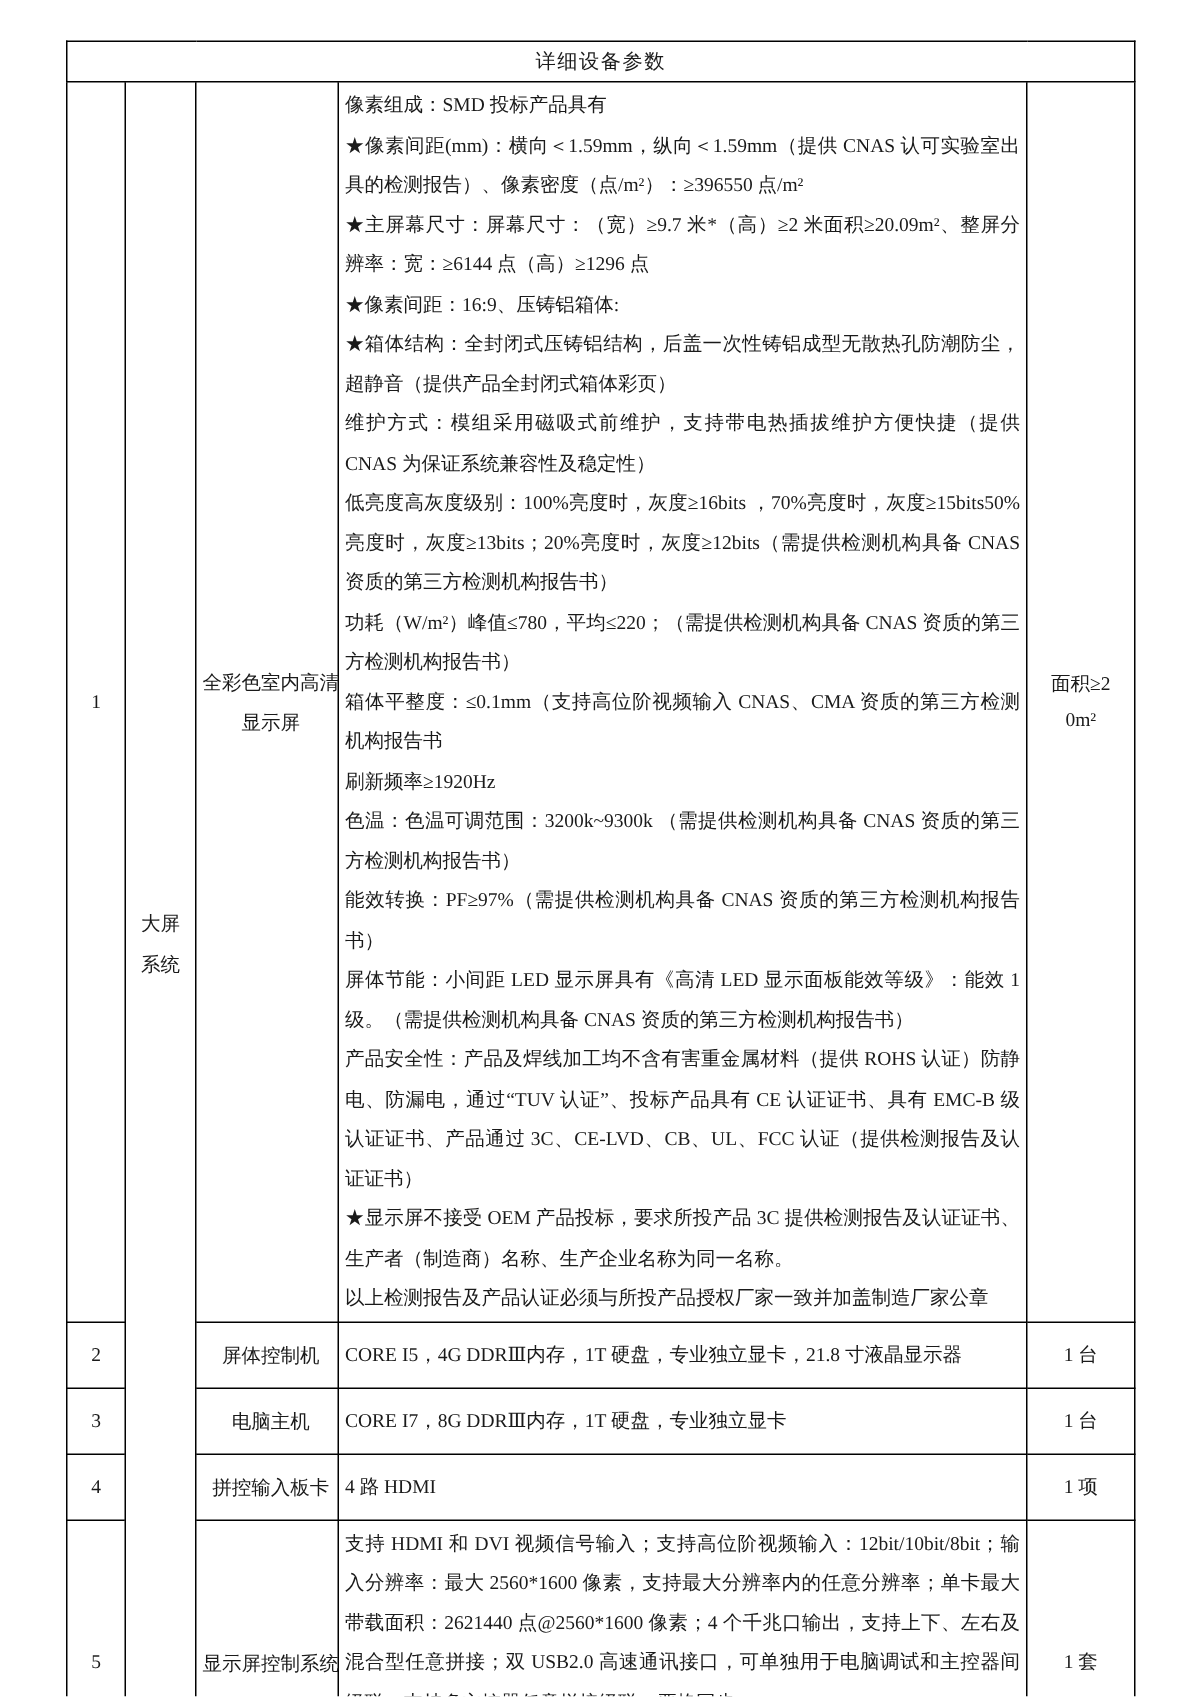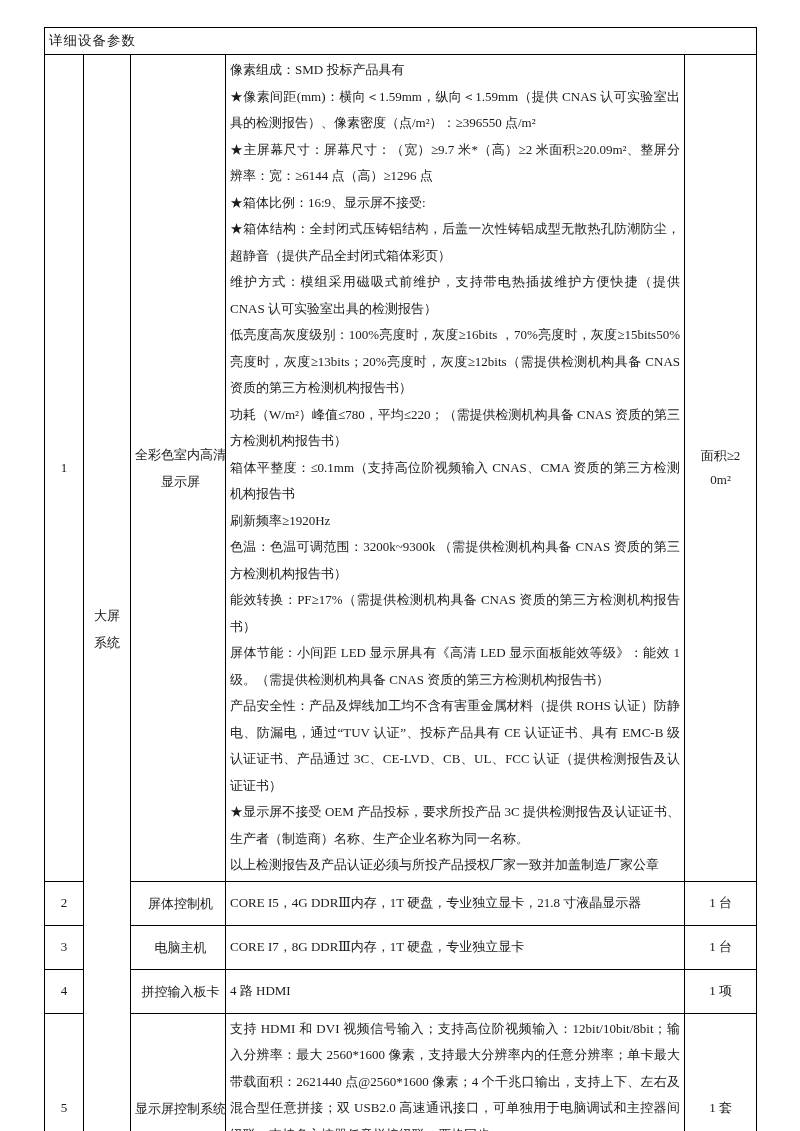--- a/index.html
+++ b/index.html
@@ -25,20 +25,21 @@
     table-layout: fixed;
     font-size: 13px;
   }
   table.spec-table td {
     border: 1.5px solid #000;
     padding: 2px 4px;
     vertical-align: middle;
     background: #fff;
   }
   td.hdr {
+    text-align: center;
     height: 22px;
     font-size: 13.5px;
     letter-spacing: 1px;
   }
   td.no-cell {
     text-align: center;
   }
   td.cat-cell .vwrap {
     width: 2em;
     margin: 0 auto;
@@ -103,29 +104,29 @@
       <td class="cat-cell" rowspan="5">
         <div class="vwrap">大屏系统</div>
       </td>
       <td class="name-cell">
         <div class="nwrap">全彩色室内高清显示屏</div>
       </td>
       <td class="spec-cell">
         <p class="spec">像素组成：SMD 投标产品具有</p>
         <p class="spec">★像素间距(mm)：横向＜1.59mm，纵向＜1.59mm（提供 CNAS 认可实验室出具的检测报告）、像素密度（点/m²）：≥396550 点/m²</p>
         <p class="spec">★主屏幕尺寸：屏幕尺寸：（宽）≥9.7 米*（高）≥2 米面积≥20.09m²、整屏分辨率：宽：≥6144 点（高）≥1296 点</p>
-        <p class="spec">★箱体比例：16:9、显示屏不接受:</p>
+        <p class="spec">★像素间距：16:9、压铸铝箱体:</p>
         <p class="spec">★箱体结构：全封闭式压铸铝结构，后盖一次性铸铝成型无散热孔防潮防尘，超静音（提供产品全封闭式箱体彩页）</p>
-        <p class="spec">维护方式：模组采用磁吸式前维护，支持带电热插拔维护方便快捷（提供 CNAS 认可实验室出具的检测报告）</p>
+        <p class="spec">维护方式：模组采用磁吸式前维护，支持带电热插拔维护方便快捷（提供 CNAS 为保证系统兼容性及稳定性）</p>
         <p class="spec">低亮度高灰度级别：100%亮度时，灰度≥16bits ，70%亮度时，灰度≥15bits50%亮度时，灰度≥13bits；20%亮度时，灰度≥12bits（需提供检测机构具备 CNAS 资质的第三方检测机构报告书）</p>
         <p class="spec">功耗（W/m²）峰值≤780，平均≤220；（需提供检测机构具备 CNAS 资质的第三方检测机构报告书）</p>
         <p class="spec">箱体平整度：≤0.1mm（支持高位阶视频输入 CNAS、CMA 资质的第三方检测机构报告书</p>
         <p class="spec">刷新频率≥1920Hz</p>
         <p class="spec">色温：色温可调范围：3200k~9300k （需提供检测机构具备 CNAS 资质的第三方检测机构报告书）</p>
-        <p class="spec">能效转换：PF≥17%（需提供检测机构具备 CNAS 资质的第三方检测机构报告书）</p>
+        <p class="spec">能效转换：PF≥97%（需提供检测机构具备 CNAS 资质的第三方检测机构报告书）</p>
         <p class="spec">屏体节能：小间距 LED 显示屏具有《高清 LED 显示面板能效等级》：能效 1 级。（需提供检测机构具备 CNAS 资质的第三方检测机构报告书）</p>
         <p class="spec">产品安全性：产品及焊线加工均不含有害重金属材料（提供 ROHS 认证）防静电、防漏电，通过“TUV 认证”、投标产品具有 CE 认证证书、具有 EMC-B 级认证证书、产品通过 3C、CE-LVD、CB、UL、FCC 认证（提供检测报告及认证证书）</p>
         <p class="spec">★显示屏不接受 OEM 产品投标，要求所投产品 3C 提供检测报告及认证证书、生产者（制造商）名称、生产企业名称为同一名称。</p>
         <p class="spec">以上检测报告及产品认证必须与所投产品授权厂家一致并加盖制造厂家公章</p>
       </td>
       <td class="qty-cell">
         <div class="qwrap">面积≥20m²</div>
       </td>
     </tr>
 

